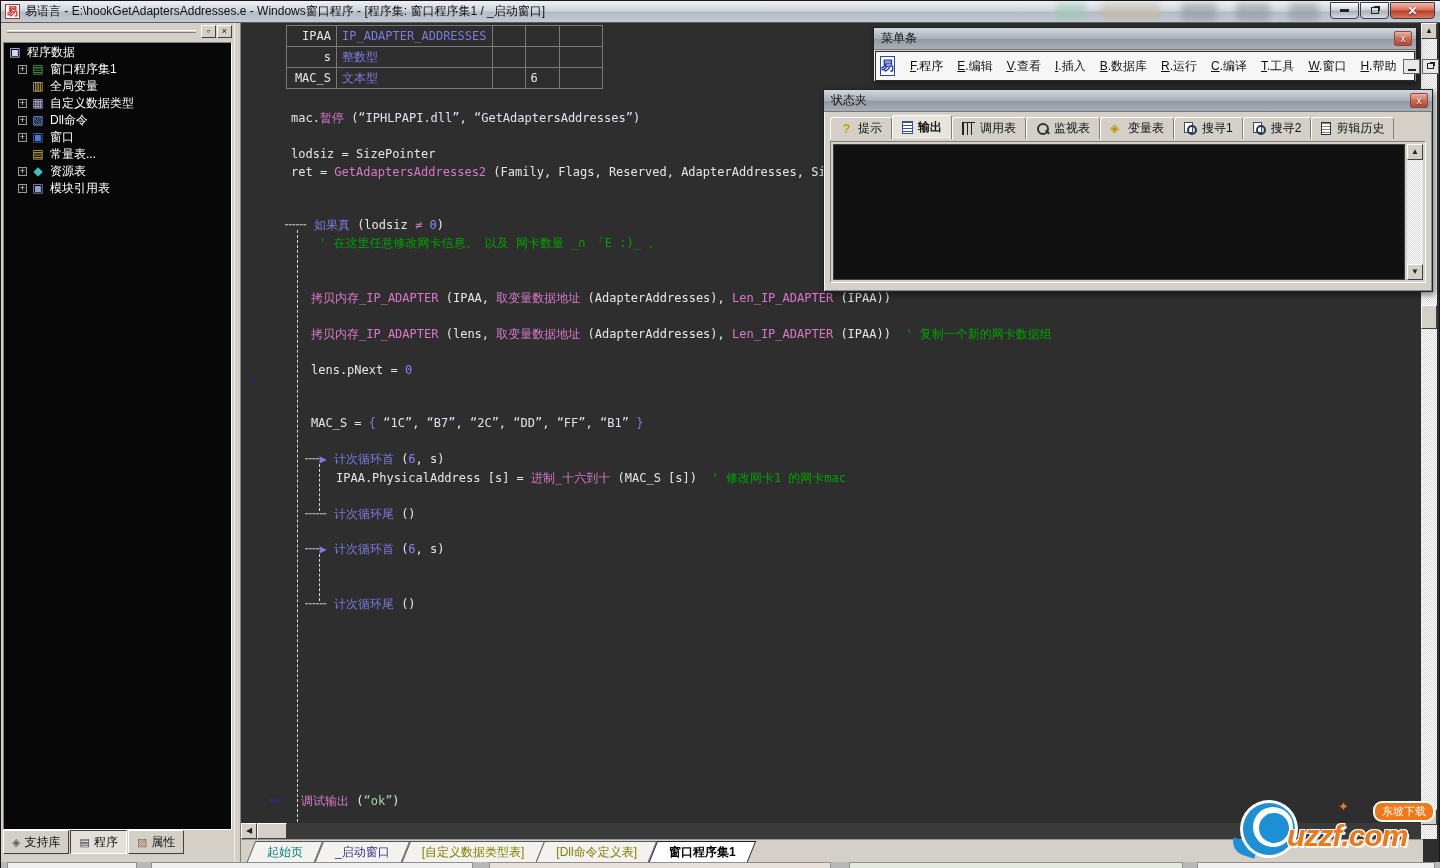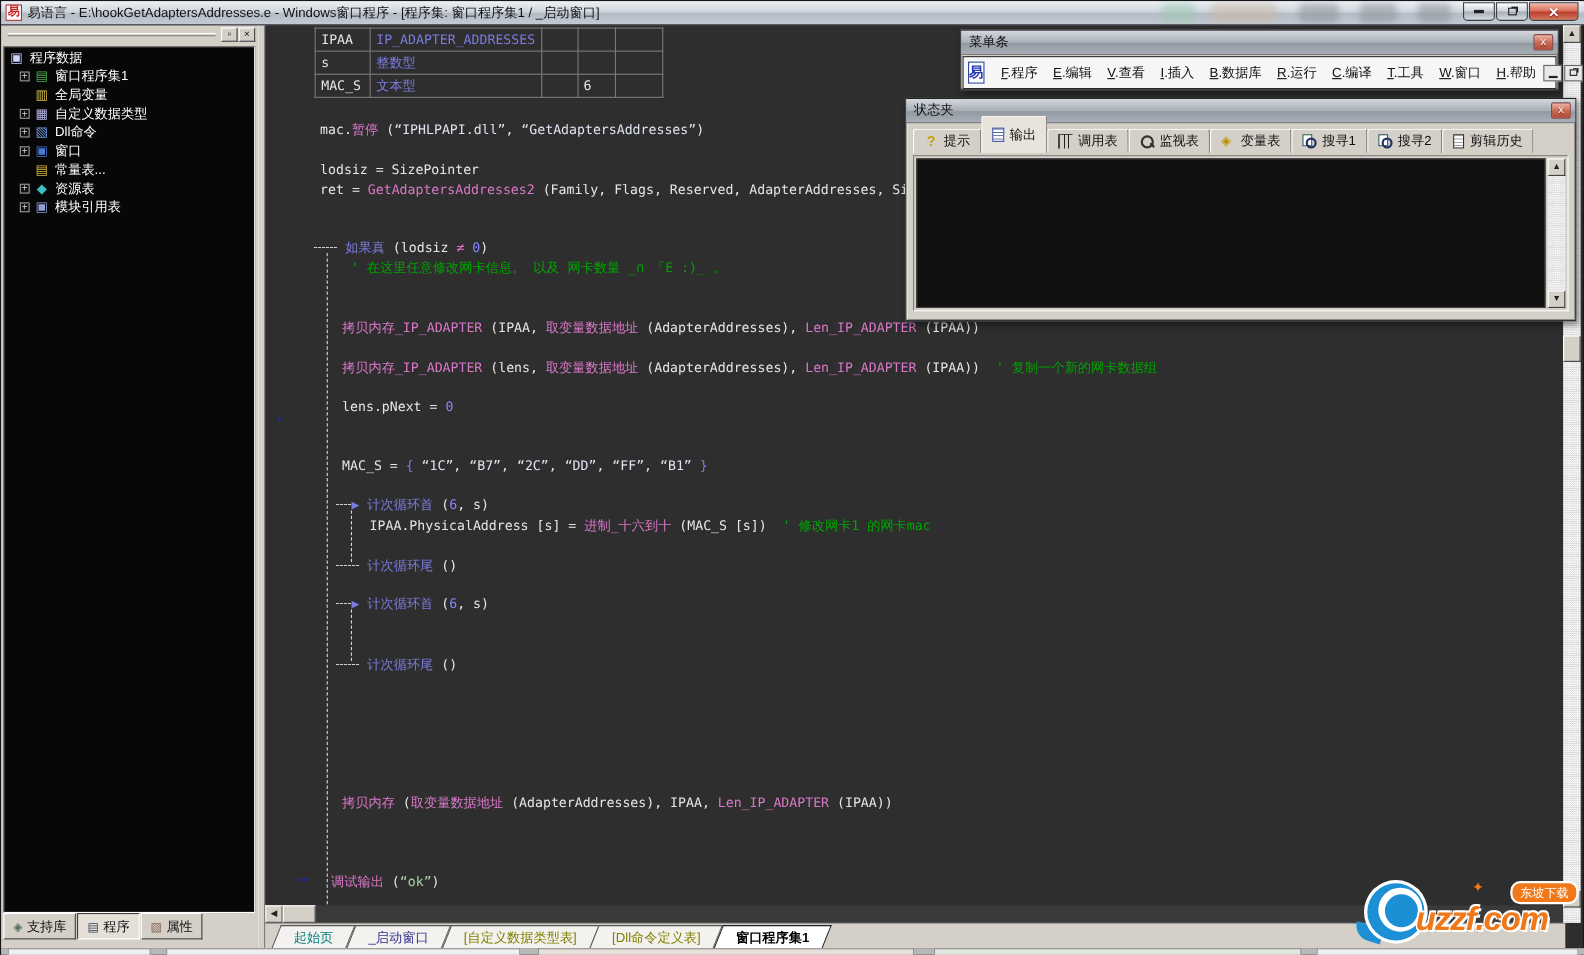--- a/index.html
+++ b/index.html
@@ -51,21 +51,21 @@
   #code-area { position:absolute; inset:0 0 16px 0; overflow:hidden; font-family:"DejaVu Sans Mono", monospace; font-size:12px; }
   .code-line { position:absolute; white-space:pre; line-height:14px; }
   .cw { color:#e6e6e6; } .cp { color:#d978c8; } .ck { color:#7b7be0; } .cn { color:#8585ff; }
   .cc { color:#00a300; } .cg { color:#cfcfcf; } .cs { color:#dfe3ef; } .cs2 { color:#a6d8a6; }
   .guide { position:absolute; width:0; border-left:1px dashed #d8d8d8; }
   .margin-glyph { position:absolute; font-size:11px; color:#1c2da0; font-weight:bold; }
 
   
   #var-table { position:absolute; left:45px; top:2px; border-collapse:collapse; font-family:"DejaVu Sans Mono", monospace; font-size:12px; }
   #var-table td { border:1px solid #7a7a7a; height:21px; padding:0 5px; color:#e6e6e6; white-space:nowrap; }
-  #var-table td.tname { width:50px; } #var-table td.ttype { width:138px; color:#7b7be0; }
+  #var-table td.tname { width:50px;text-align:right; } #var-table td.ttype { width:138px; color:#7b7be0; }
   #var-table td.tc3 { width:33px; } #var-table td.tc4 { width:34px; } #var-table td.tc5 { width:43px; }
 
   
   #hscroll { position:absolute; left:0; right:0; bottom:0; height:16px; background:#3a3a3a; display:flex; }
   .sbtn { width:16px; height:16px; background:#d4d0c8; border:1px solid #fff; border-right-color:#404040;
     border-bottom-color:#404040; font-size:8px; color:#222; text-align:center; line-height:14px; flex:0 0 auto; }
   #hthumb { width:30px; height:16px; background:#d4d0c8; border:1px solid #fff; border-right-color:#404040; border-bottom-color:#404040; }
 
   
   #vscroll { position:absolute; right:2px; top:22px; width:16px; height:816px;
@@ -103,21 +103,21 @@
   #menu-sysbtns { margin-left:auto; display:flex; gap:2px; align-items:center; }
   .msys { width:17px; height:15px; border:1px solid #666; background:#e8e8e8; display:flex; align-items:center; justify-content:center; }
   .msys .bar { width:8px; height:2px; background:#222; margin-top:7px; }
   .msys .rest { width:7px; height:6px; border:1px solid #222; box-shadow:2px -2px 0 -1px #222; }
 
   #status-window { left:822px; top:88px; width:610px; height:203px; }
   #status-tabs { display:flex; align-items:flex-end; height:27px; padding:2px 2px 0 6px; }
   .qtab { display:flex; align-items:center; gap:5px; height:22px; padding:0 9px; font-size:12px; color:#111;
     background:#d4d0c8; border:1px solid #808080; border-bottom:none; border-top-color:#fff; border-left-color:#fff;
     border-radius:3px 3px 0 0; white-space:nowrap; }
-  .qtab.selected { height:34px; background:#e8e4dc; position:relative; z-index:2; }
+  .qtab.selected { height:24px; background:#e8e4dc; position:relative; z-index:2;font-weight:bold; }
   #status-content { position:absolute; left:6px; right:6px; top:51px; bottom:8px;
     border:1px solid #808080; border-right-color:#fff; border-bottom-color:#fff; background:#d4d0c8; }
   #status-black { position:absolute; inset:2px 20px 2px 2px; background:#111; border:1px solid #404040; }
   #status-vsb { position:absolute; top:2px; bottom:2px; right:2px; width:16px;
     background:repeating-conic-gradient(#fafafa 0% 25%, #dcdcdc 0% 50%) 0 0/2px 2px; }
   #status-vsb .sbtn { position:absolute; left:0; } #status-vsb .sbtn.b { bottom:0; }
 
   
   .qicon { width:13px; height:13px; position:relative; flex:0 0 auto; }
   .qi-hint { color:#c8a000; font-weight:bold; font-size:13px; line-height:13px; text-align:center; }
@@ -282,21 +282,20 @@
         <div class="code-line" style="top: 213px; left: 78px;"><span class="cc">' 在这里任意修改网卡信息。 以及 网卡数量 _∩ 「E :)_ 。</span></div>
         <div class="code-line" style="top: 268px; left: 70px;"><span class="cp">拷贝内存_IP_ADAPTER</span><span class="cw"> (IPAA, </span><span class="cp">取变量数据地址</span><span class="cw"> (AdapterAddresses), </span><span class="cp">Len_IP_ADAPTER</span><span class="cw"> (IPAA))</span></div>
         <div class="code-line" style="top: 304px; left: 70px;"><span class="cp">拷贝内存_IP_ADAPTER</span><span class="cw"> (lens, </span><span class="cp">取变量数据地址</span><span class="cw"> (AdapterAddresses), </span><span class="cp">Len_IP_ADAPTER</span><span class="cw"> (IPAA))</span><span class="cc">  ' 复制一个新的网卡数据组</span></div>
         <div class="code-line" style="top: 340px; left: 70px;"><span class="cw">lens.pNext = </span><span class="cn">0</span></div>
         <div class="code-line" style="top: 393px; left: 70px;"><span class="cw">MAC_S = </span><span class="ck">{</span><span class="cs"> “1C”, “B7”, “2C”, “DD”, “FF”, “B1” </span><span class="ck">}</span></div>
         <div class="code-line" style="top: 429px; left: 64px;"><span class="cg">╌╌</span><span class="ck">▶ 计次循环首</span><span class="cw"> (</span><span class="cn">6</span><span class="cw">, s)</span></div>
         <div class="code-line" style="top: 448px; left: 95px;"><span class="cw">IPAA.PhysicalAddress [s] = </span><span class="cp">进制_十六到十</span><span class="cw"> (MAC_S [s])</span><span class="cc">  ' 修改网卡1 的网卡mac</span></div>
         <div class="code-line" style="top: 484px; left: 64px;"><span class="cg">╌╌╌ </span><span class="ck">计次循环尾</span><span class="cw"> ()</span></div>
         <div class="code-line" style="top: 519px; left: 64px;"><span class="cg">╌╌</span><span class="ck">▶ 计次循环首</span><span class="cw"> (</span><span class="cn">6</span><span class="cw">, s)</span></div>
         <div class="code-line" style="top: 574px; left: 64px;"><span class="cg">╌╌╌ </span><span class="ck">计次循环尾</span><span class="cw"> ()</span></div>
-        <div class="code-line" style="top: 700px; left: 70px;"><span class="cp">拷贝内存</span><span class="cw"> (</span><span class="cp">取变量数据地址</span><span class="cw"> (AdapterAddresses), IPAA, </span><span class="cp">Len_IP_ADAPTER</span><span class="cw"> (IPAA))</span></div>
         <div class="code-line" style="top: 771px; left: 60px;"><span class="cp">调试输出</span><span class="cw"> (</span><span class="cs2">“ok”</span><span class="cw">)</span></div>
         <div class="guide" style="left: 56px; top: 207px; height: 592px;"></div>
         <div class="guide" style="left: 78px; top: 441px; height: 47px;"></div>
         <div class="guide" style="left: 78px; top: 531px; height: 47px;"></div>
         <div class="margin-glyph" style="left: 10px; top: 350px;">↓</div>
         <div class="margin-glyph" style="left: 28px; top: 770px;">▸▸</div>
       </div>
     <div id="hscroll">
       <div class="sbtn">◀</div>
       <div id="hthumb"></div>

